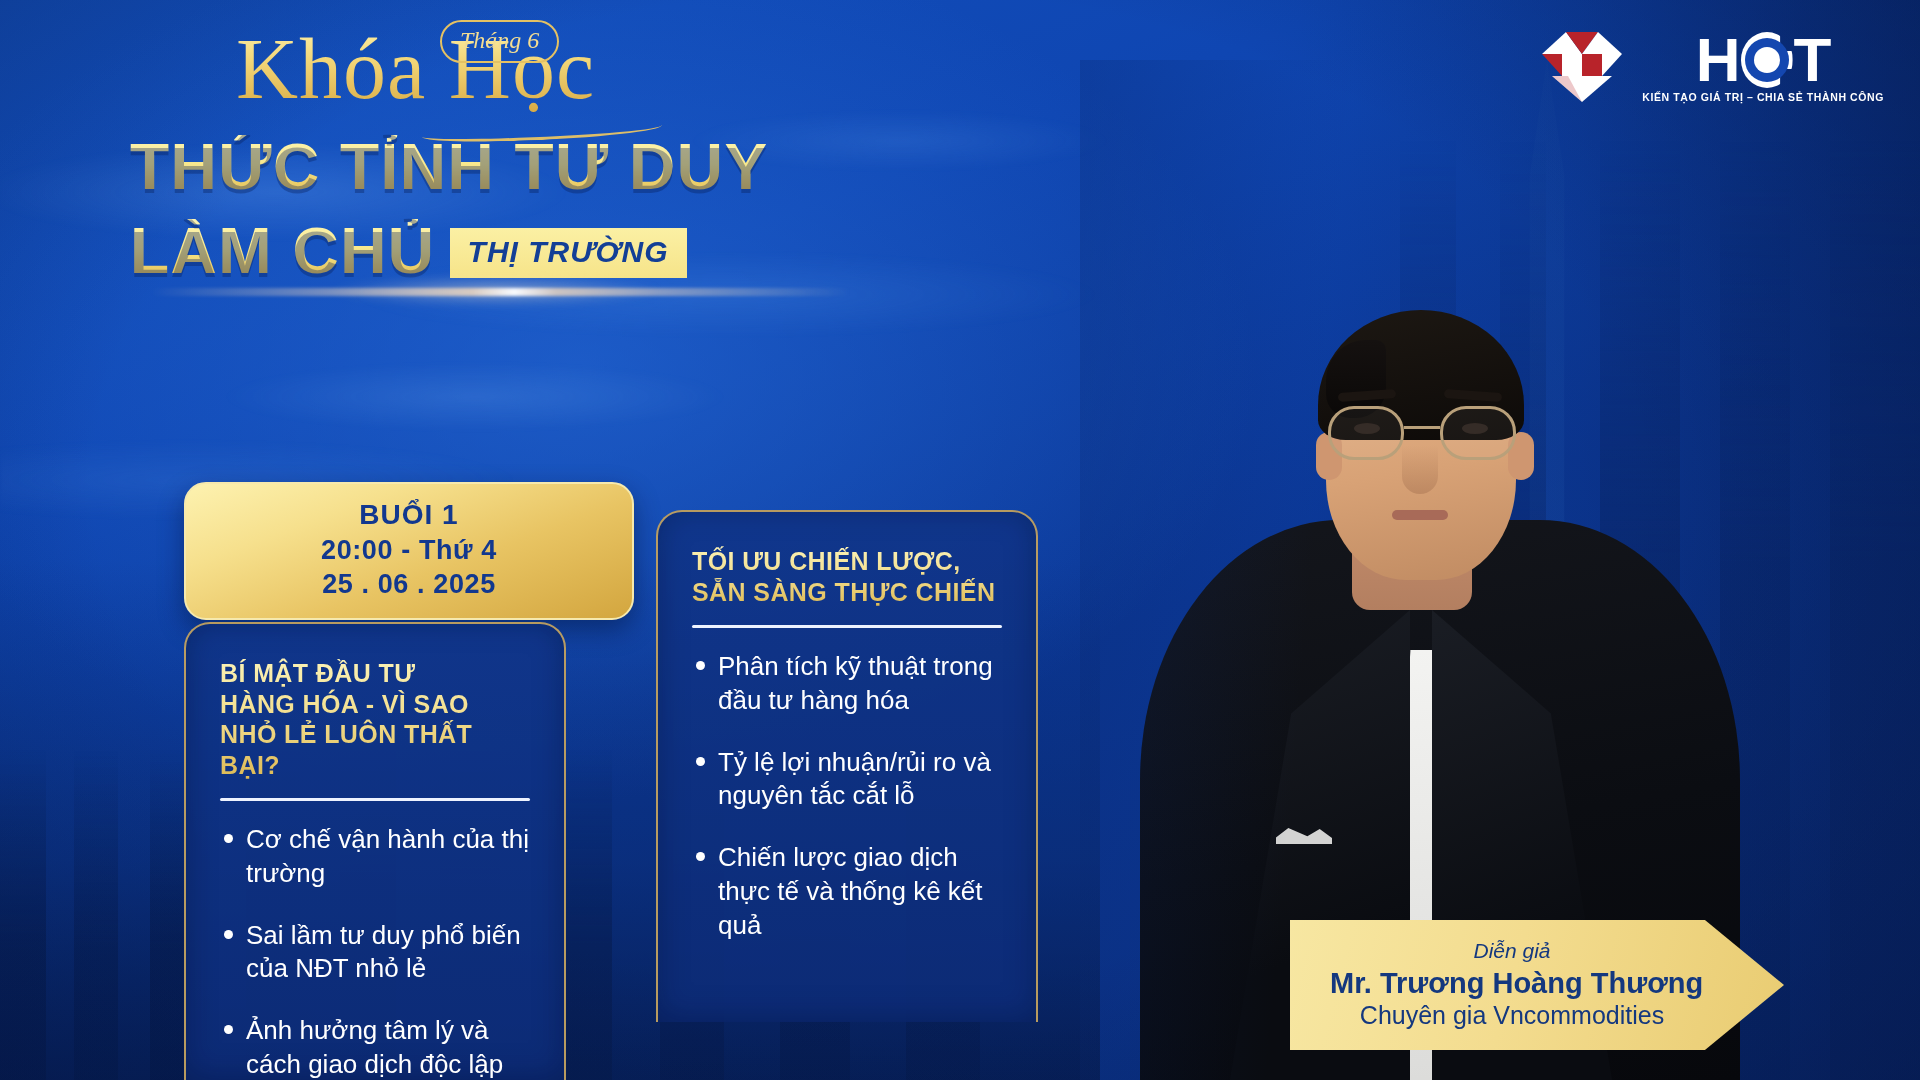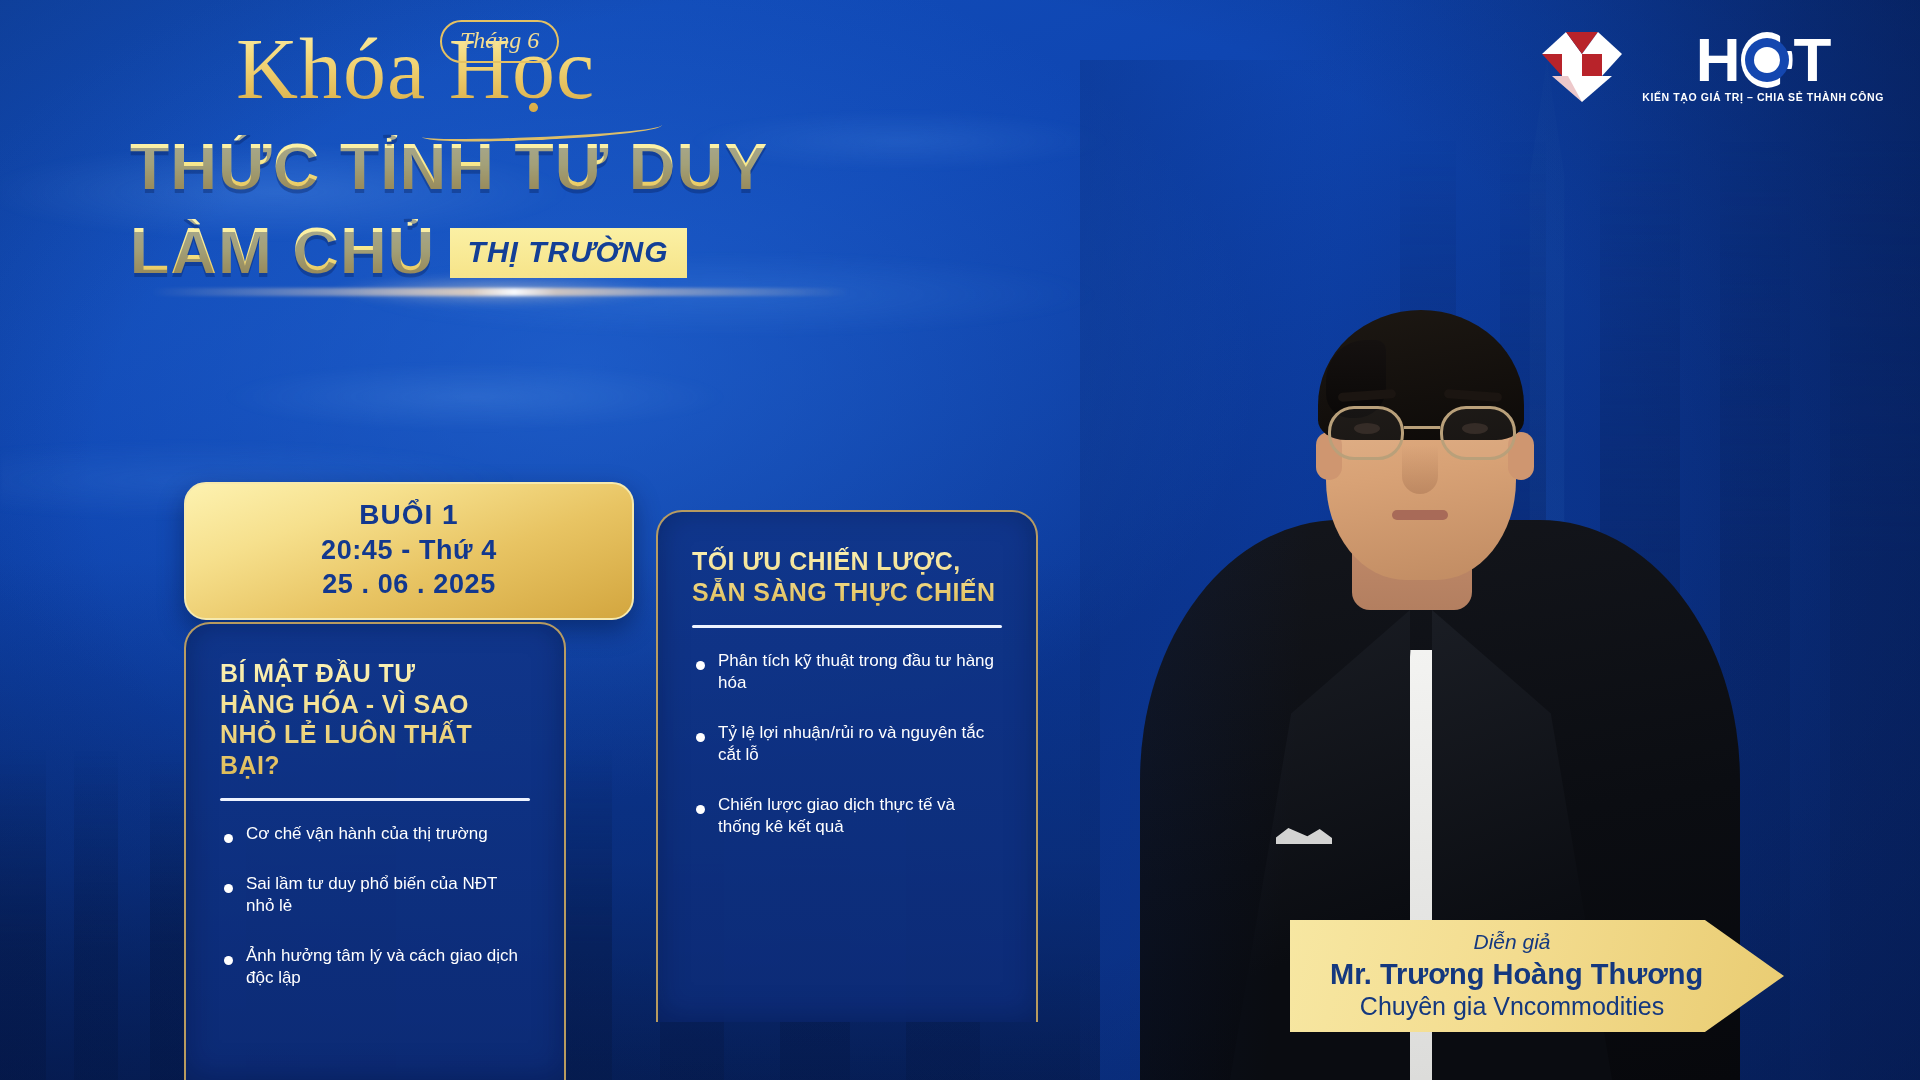--- a/index.html
+++ b/index.html
@@ -204,30 +204,30 @@
     background:linear-gradient(180deg,#fbf2b6 0%,#f2dd8c 50%,#ddb954 100%);
     -webkit-background-clip:text; background-clip:text; color:transparent;
     text-transform:uppercase;
   }
   .card-divider {
     height:3px; background:#eef3ff; margin:18px 0 22px; width:100%; border-radius:2px;
   }
   .bullets { list-style:none; }
   .bullets li {
     position:relative; padding-left:26px; margin-bottom:28px;
-    color:#fff; font-size:17px; line-height:1.3; font-weight:400;
+    color:#fff; font-size:26px; line-height:1.3; font-weight:400;
   }
   .bullets li::before {
     content:""; position:absolute; left:4px; top:11px;
     width:9px; height:9px; border-radius:50%; background:#fff;
   }
 
   
   .speaker-banner {
-    position:absolute; left:1290px; top:920px; width:494px; height:112px;
+    position:absolute; left:1290px; top:920px; width:494px; height:130px;
     background:linear-gradient(105deg,#f7e7a2 0%,#f3dc8f 45%,#e9cc72 100%);
     clip-path:polygon(0 0, 84% 0, 100% 50%, 84% 100%, 0 100%);
     color:#14387f;
     display:flex; flex-direction:column; justify-content:center;
     padding-left:40px; padding-right:90px;
     box-shadow:0 8px 22px rgba(2,14,48,.4);
   }
   .sp-role { font-size:21px; font-style:italic; text-align:center; line-height:1.2; margin-bottom:2px; }
   .sp-name { font-size:29px; font-weight:bold; text-align:left; line-height:1.2; white-space:nowrap; }
   .sp-org  { font-size:25px; text-align:center; line-height:1.25; white-space:nowrap; }
@@ -381,21 +381,21 @@
         <span class="lw">H</span>
         <span class="logo-c"></span>
         <span class="lw">T</span>
       </div>
       <div class="logo-tag">KIẾN TẠO GIÁ TRỊ – CHIA SẺ THÀNH CÔNG</div>
     </div>
   </div>
 
   <div class="session-pill" id="pill-1">
     <div class="s-title">BUỔI 1</div>
-    <div class="s-line">20:45 - Thứ 4</div>
+    <div class="s-line">20:00 - Thứ 4</div>
     <div class="s-line">25 . 06 . 2025</div>
   </div>
 
   <div class="content-card" id="card-1">
     <div class="card-heading">
       <div>BÍ MẬT ĐẦU TƯ</div>
       <div>HÀNG HÓA - VÌ SAO</div>
       <div>NHỎ LẺ LUÔN THẤT BẠI?</div>
     </div>
     <div class="card-divider"></div>

